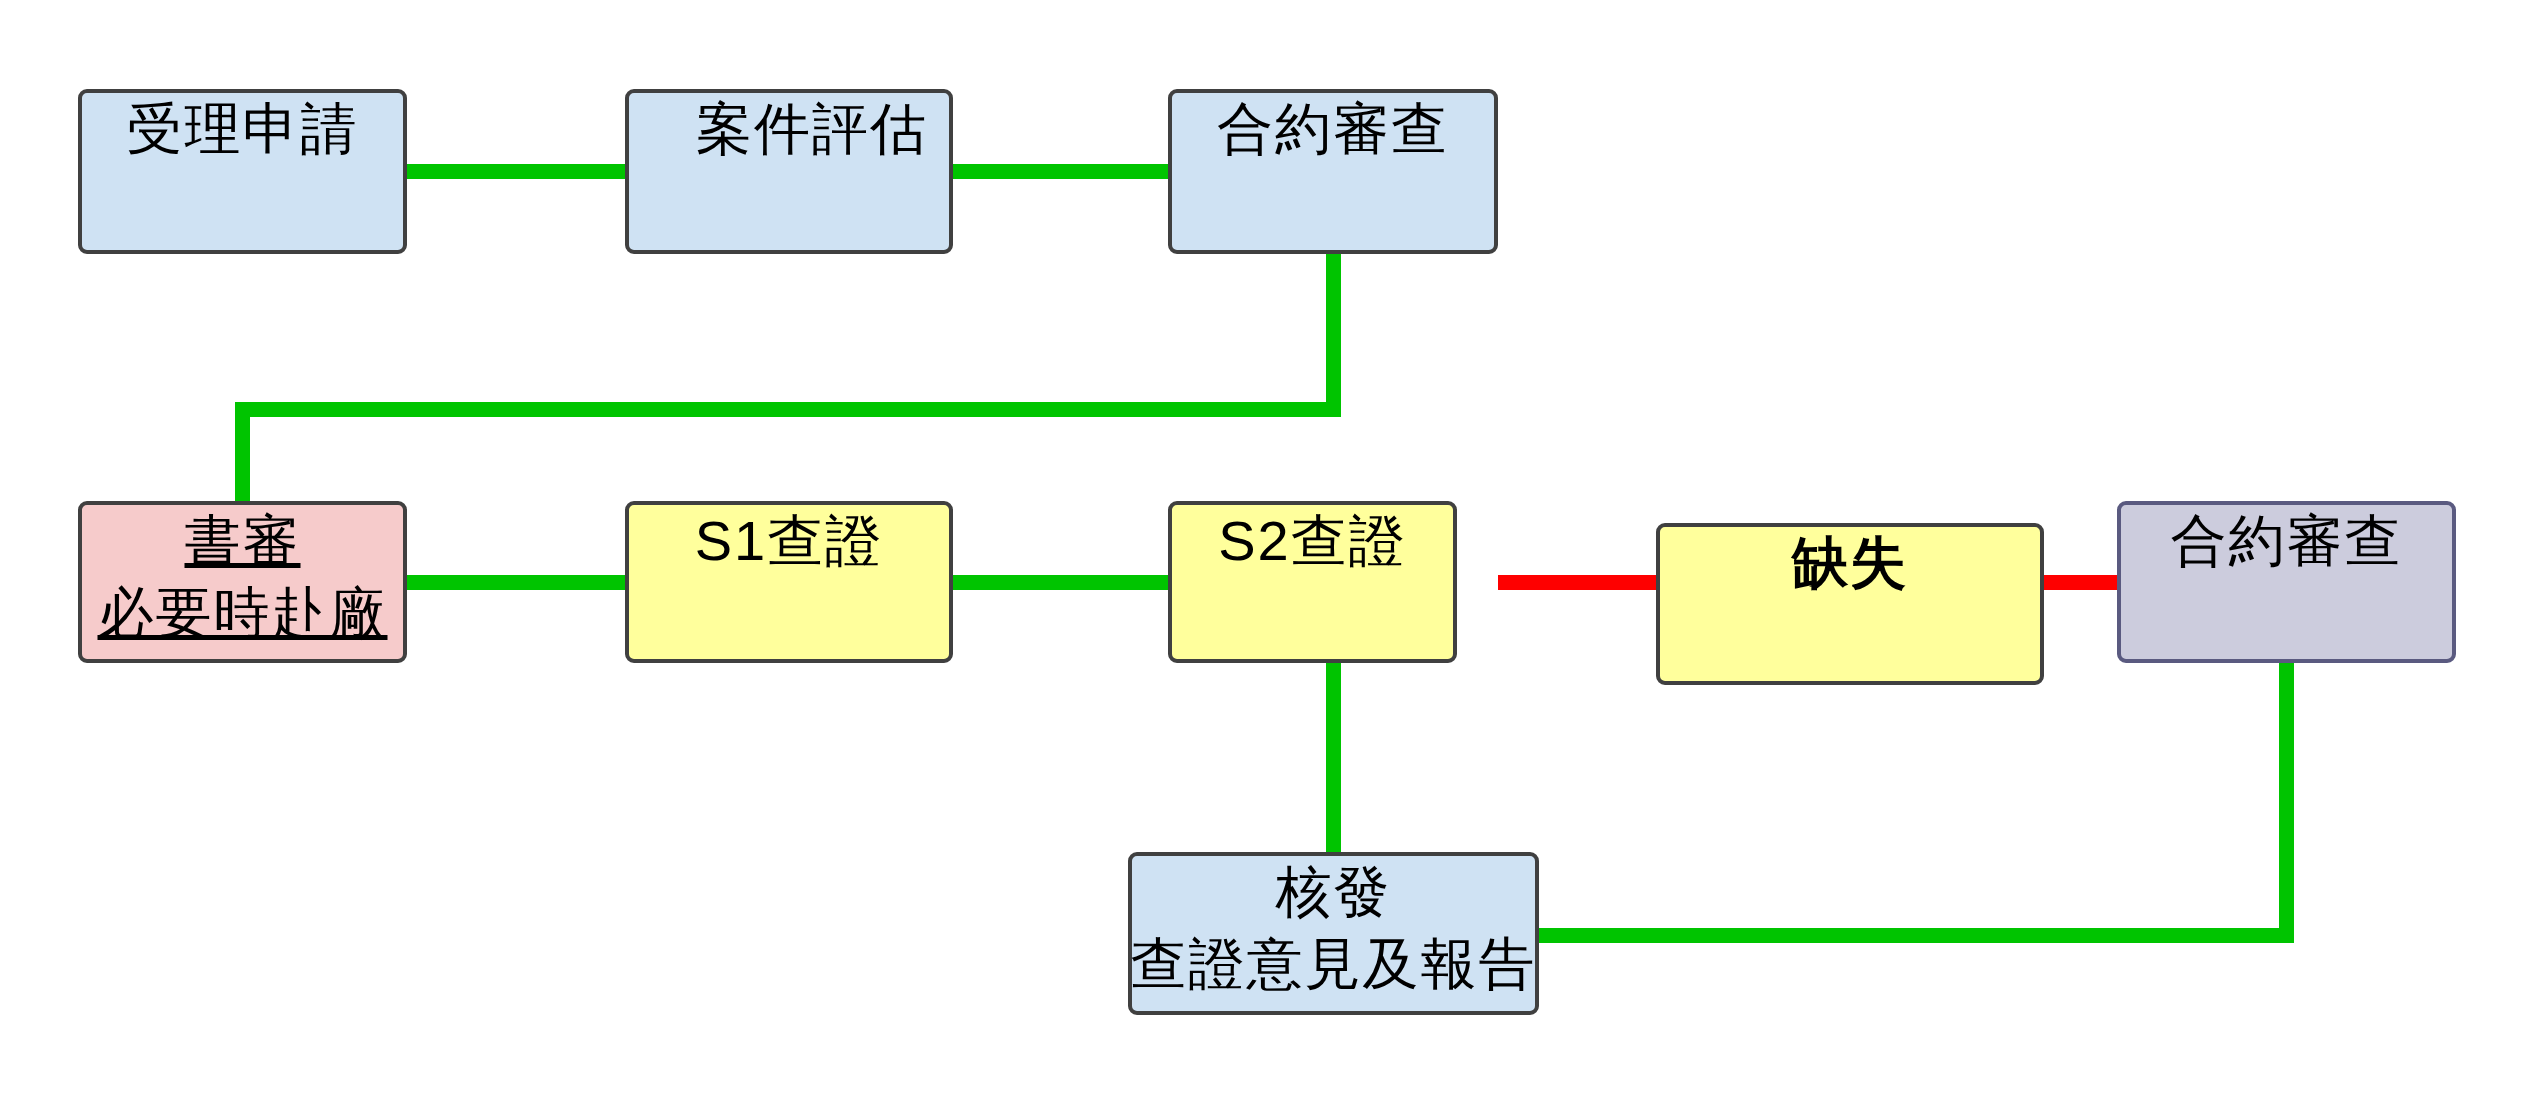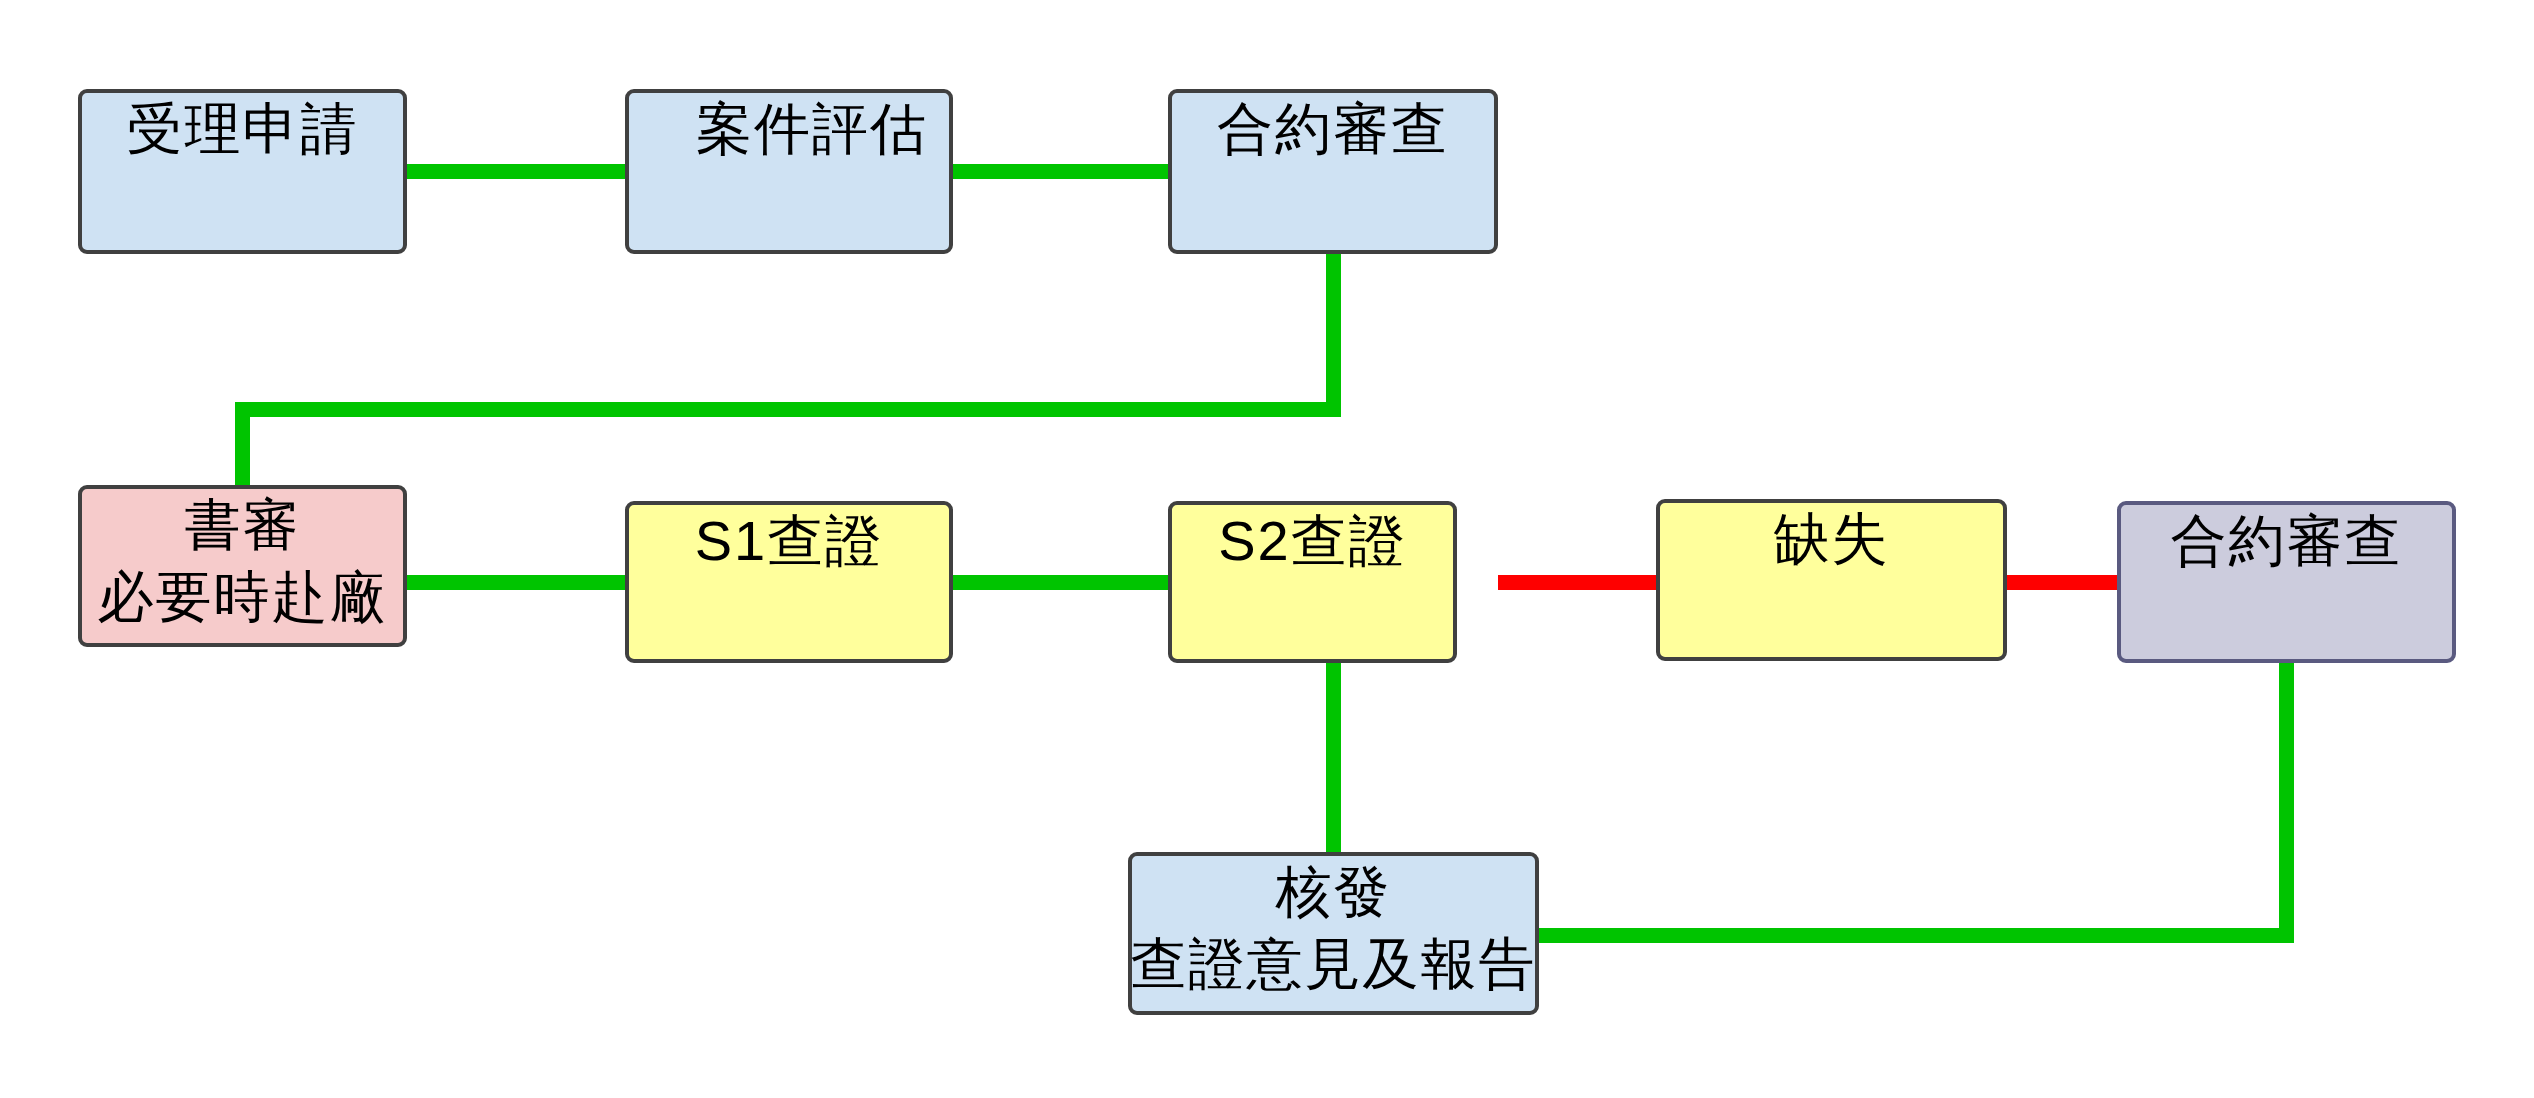--- a/index.html
+++ b/index.html
@@ -71,34 +71,34 @@
   </div>
 
   <div class="node" style="left: 625px; top: 89px; width: 328px; height: 165px; background-color: rgb(207, 226, 243); border-color: rgb(64, 64, 64); padding-left: 46px;">
     <span class="line">案件評估</span>
   </div>
 
   <div class="node" style="left: 1168px; top: 89px; width: 330px; height: 165px; background-color: rgb(207, 226, 243); border-color: rgb(64, 64, 64);">
     <span class="line">合約審查</span>
   </div>
 
-  <div class="node" style="left: 78px; top: 485px; width: 329px; height: 162px; background-color: rgb(246, 203, 203); border-color: rgb(64, 64, 64);">
+  <div class="node" style="left: 78px; top: 501px; width: 329px; height: 162px; background-color: rgb(246, 203, 203); border-color: rgb(64, 64, 64); text-decoration: underline;">
     <span class="line">書審</span>
     <span class="line">必要時赴廠</span>
   </div>
 
   <div class="node" style="left: 625px; top: 501px; width: 328px; height: 162px; background-color: rgb(255, 255, 156); border-color: rgb(64, 64, 64);">
     <span class="line">S1查證</span>
   </div>
 
   <div class="node" style="left: 1168px; top: 501px; width: 289px; height: 162px; background-color: rgb(255, 255, 156); border-color: rgb(64, 64, 64);">
     <span class="line">S2查證</span>
   </div>
 
-  <div class="node" style="left: 1656px; top: 499px; width: 351px; height: 162px; background-color: rgb(255, 255, 156); border-color: rgb(64, 64, 64);">
+  <div class="node" style="left: 1656px; top: 523px; width: 388px; height: 162px; background-color: rgb(255, 255, 156); border-color: rgb(64, 64, 64); font-weight: bold;">
     <span class="line">缺失</span>
   </div>
 
   <div class="node" style="left: 2117px; top: 501px; width: 339px; height: 162px; background-color: rgb(204, 204, 221); border-color: rgb(90, 90, 128);">
     <span class="line">合約審查</span>
   </div>
 
   <div class="node" style="left: 1128px; top: 852px; width: 411px; height: 163px; background-color: rgb(207, 226, 243); border-color: rgb(64, 64, 64);">
     <span class="line">核發</span>
     <span class="line">查證意見及報告</span>

